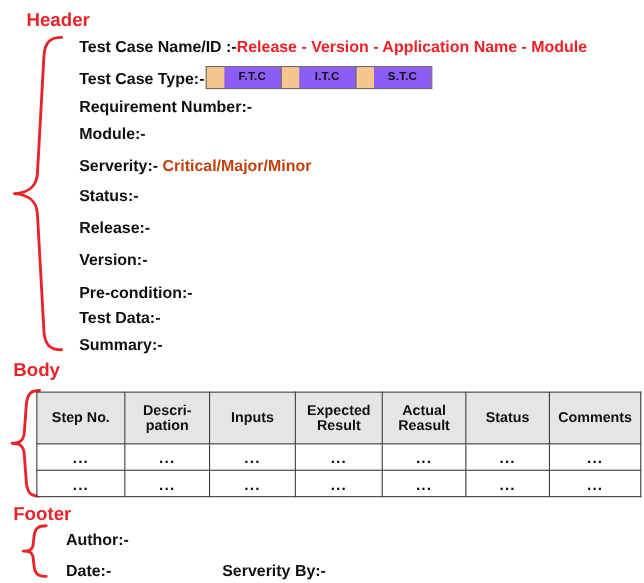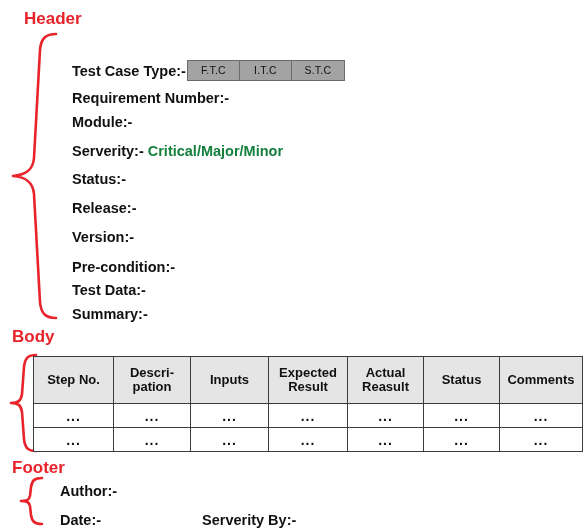--- a/index.html
+++ b/index.html
@@ -51,21 +51,21 @@
     position: absolute;
     left: 72px;
     white-space: nowrap;
     font-size: 14.5px;
     font-weight: bold;
     line-height: 1;
     color: #111111;
   }
   .field-row .label { color: #111111; }
   .field-row .value { color: #ef2026; }
-  .field-row .value-spaced { color: #15803d; padding-left: 4px; }
+  .field-row .value-spaced { color: #c2410c; padding-left: 4px; }
 
   #row-name        { top: 36px; }
   #row-type        { top: 62px; }
   #row-requirement { top: 91px; }
   #row-module      { top: 115px; }
   #row-severity    { top: 144px; }
   #row-status      { top: 172px; }
   #row-release     { top: 201px; }
   #row-version     { top: 230px; }
   #row-precond     { top: 260px; }
@@ -80,29 +80,30 @@
     top: -2px;
     margin-left: 1px;
     border: 1px solid #6b6b6b;
     background: #f5c58e;
     height: 19px;
   }
   .type-chip {
     display: flex;
     align-items: center;
     justify-content: center;
-    background: #a3a3a3;
+    background: #8b5cf6;
     color: #111111;
     font-size: 10.5px;
-    font-weight: normal;
+    font-weight: bold;
     padding: 0 0;
     width: 52px;
     box-sizing: border-box;
     border-right: 1px solid #6b6b6b;
     letter-spacing: 0.2px;
+    margin-left: 16px;
   }
   .type-chip:last-child { border-right: none; }
 
   
   #body-table {
     position: absolute;
     left: 33px;
     top: 356px;
     width: 549px;
     border-collapse: collapse;
@@ -157,20 +158,23 @@
 <body>
 
 <div class="canvas">
 
   <div class="section-caption" id="caption-header">Header</div>
 
   <svg class="brace" id="brace-header" viewBox="0 0 52 292">
     <path d="M48 4 C 38 4 33 8 32 20 L 26 128 C 25 140 18 145 5 146 C 18 147 25 152 26 164 L 32 272 C 33 284 38 288 48 288" fill="none" stroke="#e8232a" stroke-width="2.6" stroke-linecap="round" stroke-linejoin="round"></path>
   </svg>
 
+  <div class="field-row" id="row-name">
+    <span class="label">Test Case Name/ID :-</span><span class="value">Release - Version - Application Name - Module</span>
+  </div>
 
   <div class="field-row" id="row-type">
     <span class="label">Test Case Type:-</span><span class="type-chip-group">
         <span class="type-chip">F.T.C</span>
         <span class="type-chip">I.T.C</span>
         <span class="type-chip">S.T.C</span>
       </span>
   </div>
 
   <div class="field-row" id="row-requirement">

